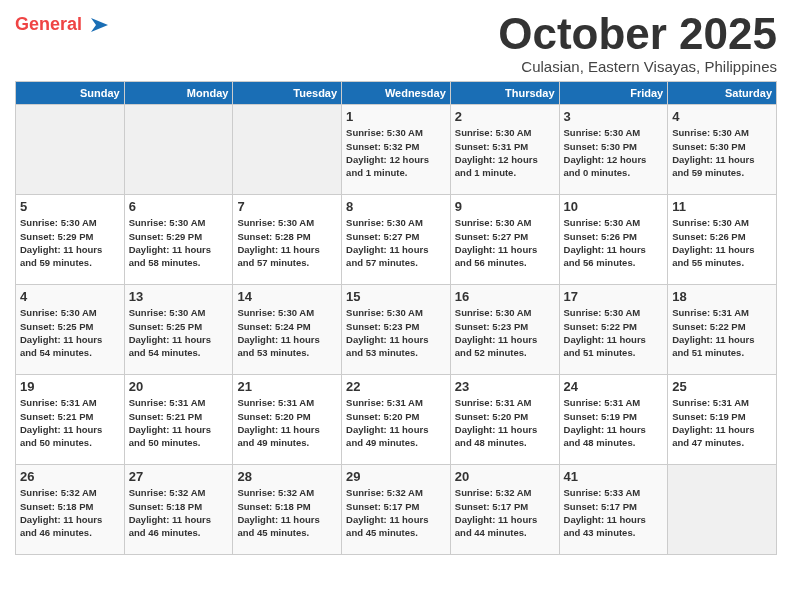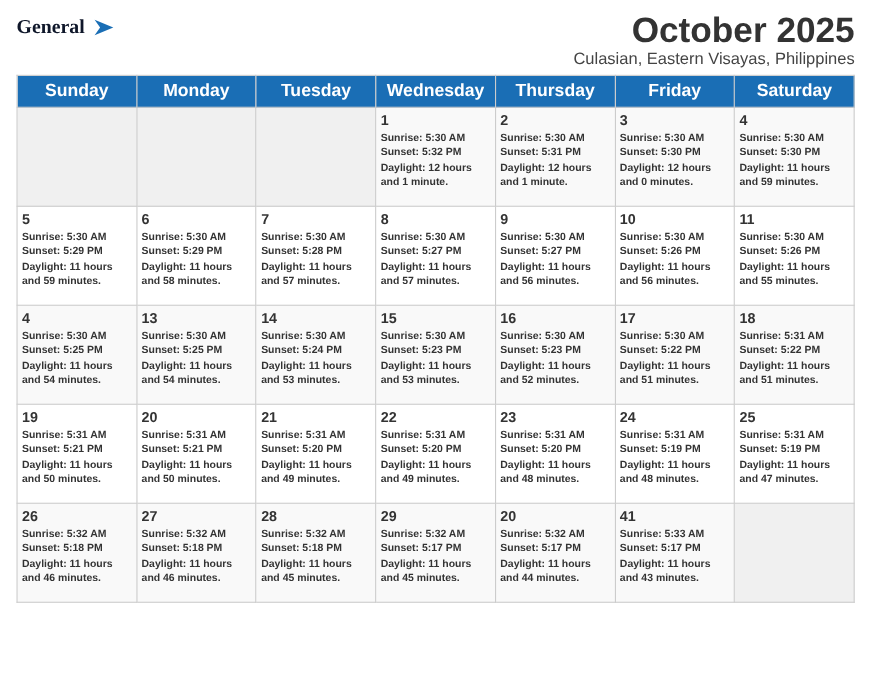--- a/index.html
+++ b/index.html
@@ -21,54 +21,53 @@
       align-items: center;
       gap: 0;
     }
     .logo-text {
       font-size: 18px;
       font-weight: bold;
       color: #333;
       line-height: 1.1;
     }
     .logo-text span {
-      color: #0f172a;
-      font-family: Liberation Serif, serif;
+      color: #ef4444;
     }
     .logo-icon {
       width: 30px;
       height: 30px;
       margin-left: 2px;
     }
     .title-block {
       text-align: right;
     }
     .month-title {
-      font-size: 32px;
+      font-size: 44px;
       font-weight: bold;
       color: #333;
       line-height: 1.1;
     }
     .subtitle {
       font-size: 15px;
       color: #444;
       margin-left: 16px;
     }
     table {
       width: 100%;
       border-collapse: collapse;
       table-layout: fixed;
     }
     thead tr th {
       background-color: #1a6eb5;
       color: #fff;
-      font-size: 16px;
+      font-size: 11px;
       font-weight: bold;
       padding: 5px 4px;
-      text-align: center;
+      text-align: right;
       border: 1px solid #ccc;
     }
     tbody tr td {
       border: 1px solid #ccc;
       vertical-align: top;
       padding: 4px 4px 4px 4px;
       font-size: 10px;
       color: #333;
       height: 90px;
       background: #fff;

